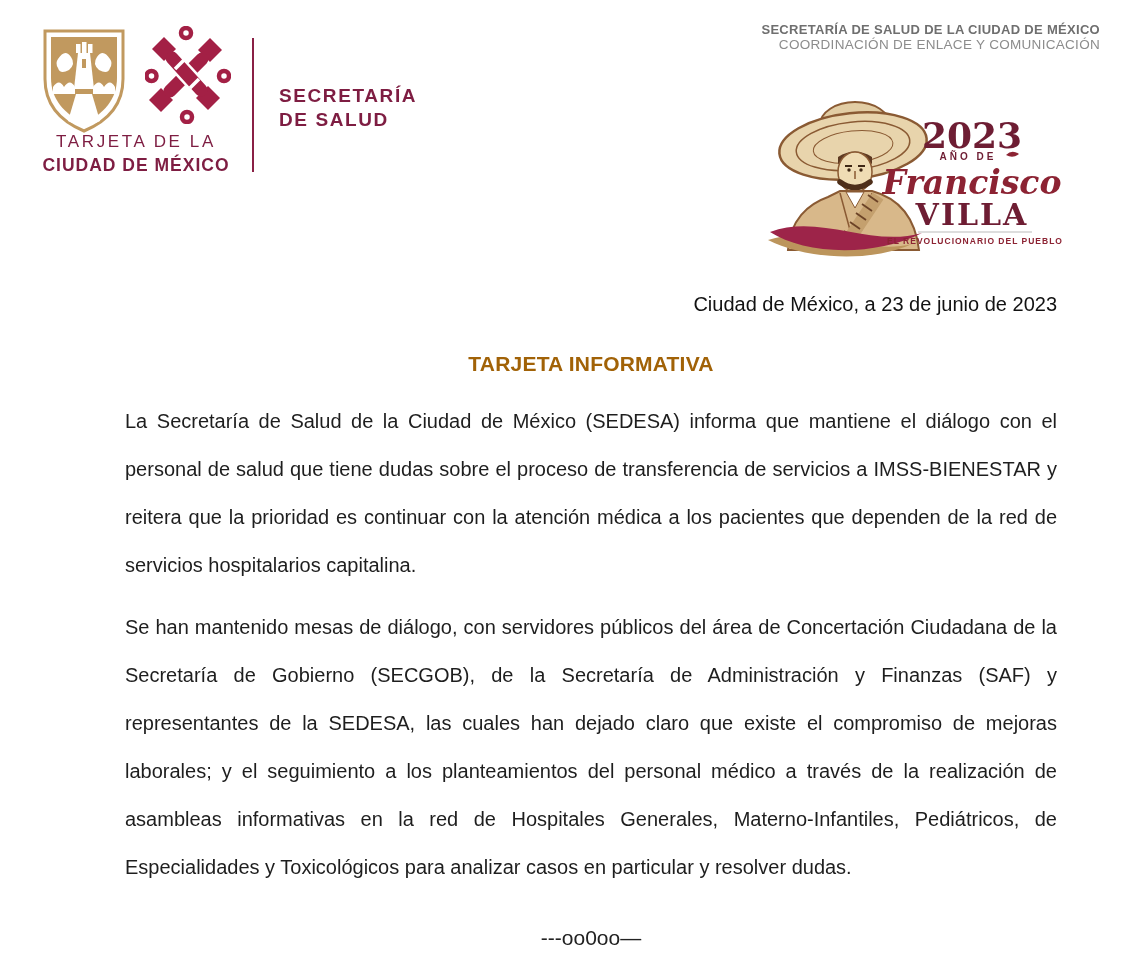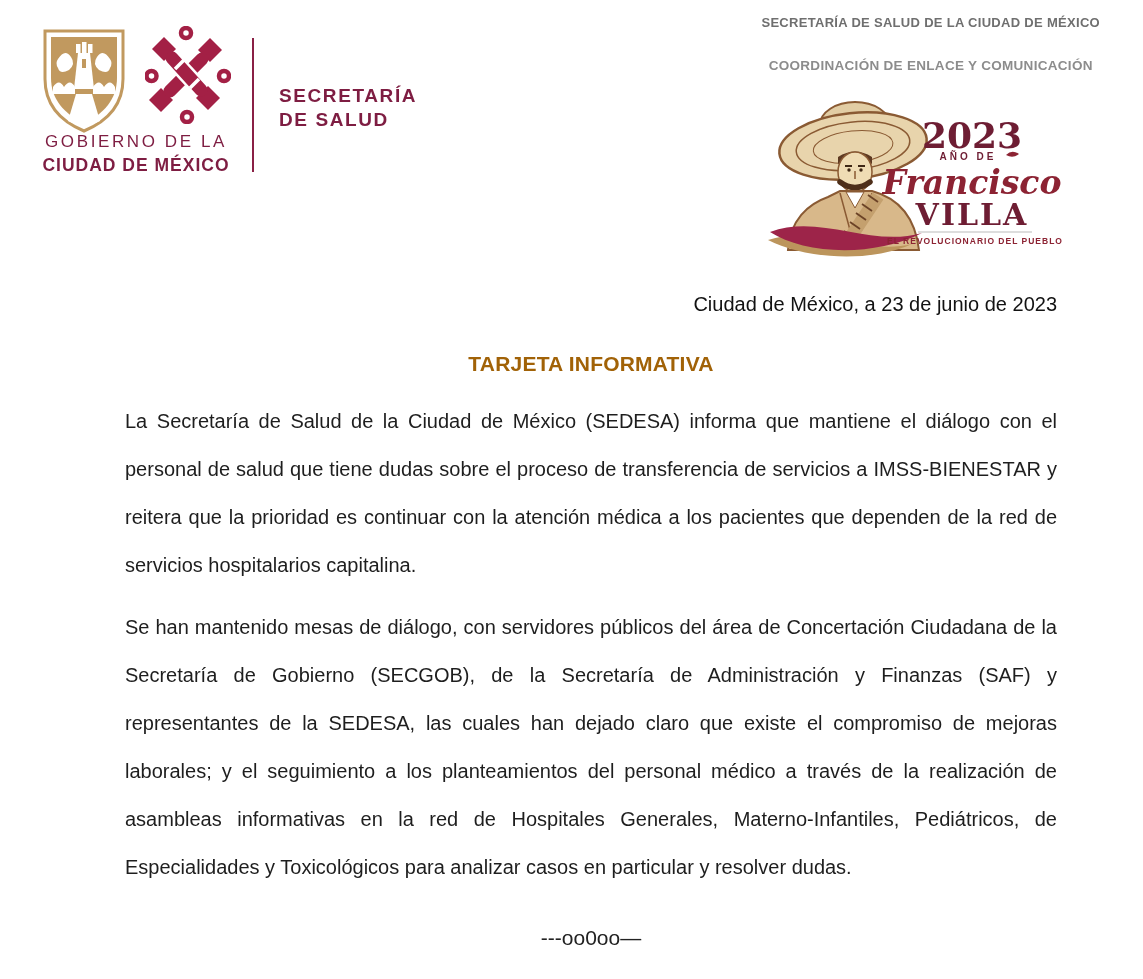--- a/index.html
+++ b/index.html
@@ -12,23 +12,23 @@
   .shield-logo { position:absolute; left:40px; top:27px; }
   .cdmx-logo   { position:absolute; left:145px; top:26px; }
   .brand-divider { position:absolute; left:252px; top:38px; width:2px; height:134px; background:#8a2045; }
   .secretaria-label { position:absolute; left:270px; top:84px; color:#7e1d42; font-weight:bold;
     font-size:19px; letter-spacing:1.6px; line-height:24px;margin-left:9px; }
   .gobierno-label { position:absolute; left:38px; top:132px; width:196px; text-align:center; color:#7e1d42; }
   .gobierno-line1 { font-size:17px; letter-spacing:2.6px; font-weight:normal; white-space:nowrap; }
   .gobierno-line2 { font-size:17.5px; letter-spacing:1px; font-weight:bold; margin-top:3px; white-space:nowrap; }
 
   
-  .header-right { position:absolute; top:15px; right:43px; text-align:center; }
+  .header-right { position:absolute; top:22px; right:43px; text-align:right; }
   .hr-line1 { font-size:13px; font-weight:bold; color:#6f6f6f; letter-spacing:0.3px; white-space:nowrap; }
-  .hr-line2 { font-size:13.5px; color:#8c8c8c; margin-top:28px; letter-spacing:0.3px; white-space:nowrap;font-weight:bold; }
+  .hr-line2 { font-size:13.5px; color:#8c8c8c; margin-top:0; letter-spacing:0.3px; white-space:nowrap; }
 
   
   .villa-logo { position:absolute; left:760px; top:98px; }
 
   
   .date-line { position:absolute; top:293px; right:86px; font-size:20px; color:#121212; white-space:nowrap;margin-left:32px; }
   .doc-title { position:absolute; top:352px; left:125px; width:932px; text-align:center;
     font-size:21px; font-weight:bold; color:#a16207; letter-spacing:0.2px; }
   .doc-body  { position:absolute; top:397px; left:125px; width:932px;
     font-size:20px; line-height:48px; text-align:justify; color:#1e1e1e; }
@@ -77,21 +77,21 @@
   </svg>
 
   <div class="brand-divider"></div>
 
   <div class="secretaria-label">
     <div>SECRETARÍA</div>
     <div>DE SALUD</div>
   </div>
 
   <div class="gobierno-label">
-    <div class="gobierno-line1">GOBIERNO DE LA</div>
+    <div class="gobierno-line1">TARJETA DE LA</div>
     <div class="gobierno-line2">CIUDAD DE MÉXICO</div>
   </div>
 
   <div class="header-right">
     <div class="hr-line1">SECRETARÍA DE SALUD DE LA CIUDAD DE MÉXICO</div>
     <div class="hr-line2">COORDINACIÓN DE ENLACE Y COMUNICACIÓN</div>
   </div>
 
   <svg class="villa-logo" width="305" height="160" viewBox="0 0 305 160" aria-hidden="true">
 

